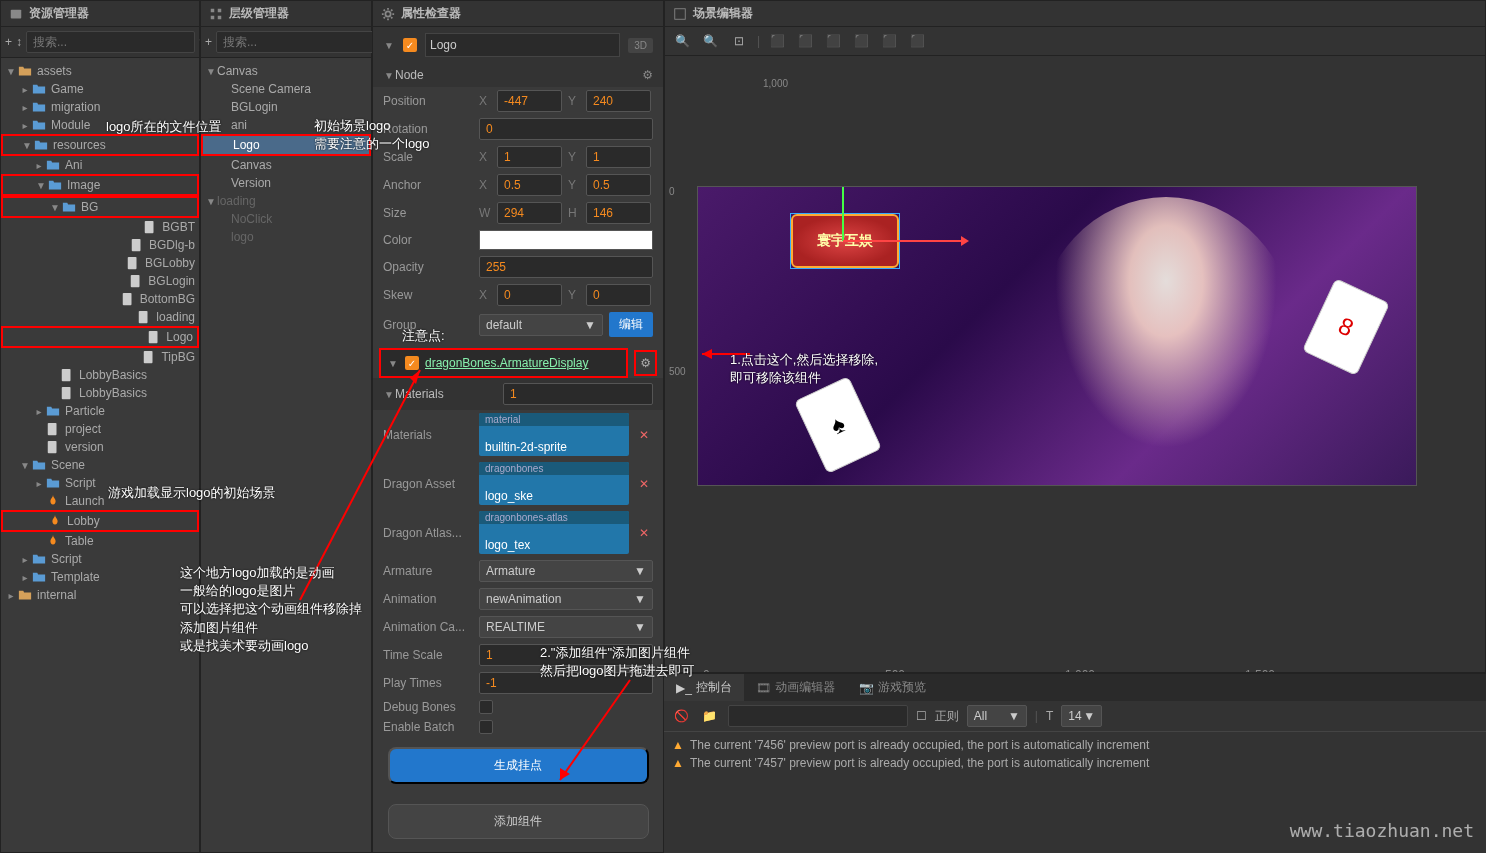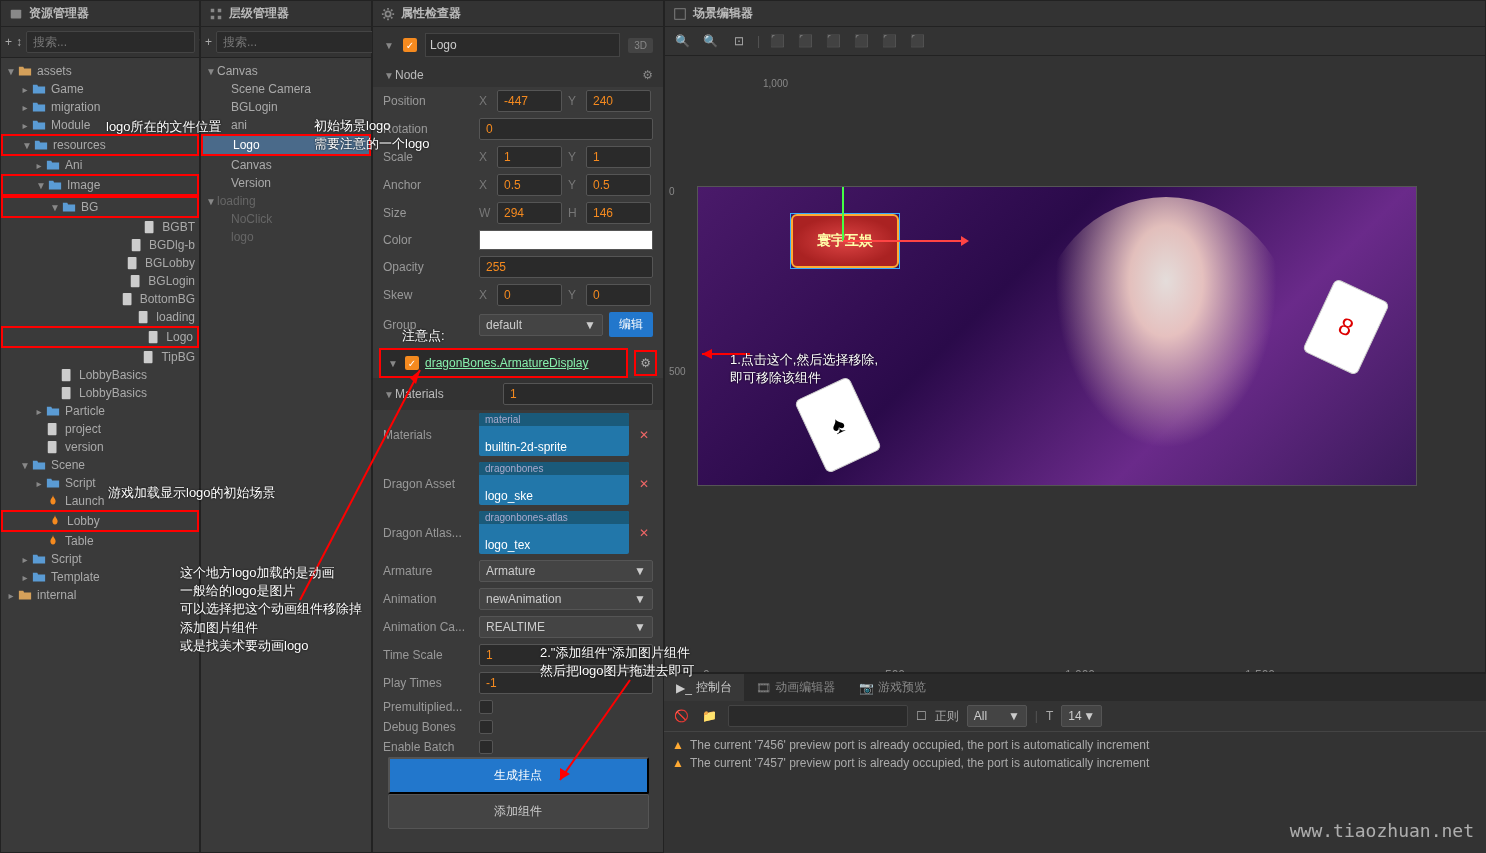--- a/index.html
+++ b/index.html
@@ -38,21 +38,21 @@
 .num-input { background: #2a2a2a; border: 1px solid #555; color: #f58a1f; padding: 3px 6px; width: 65px; border-radius: 2px; }
 .num-input-full { flex: 1; }
 .color-swatch { flex: 1; height: 20px; background: #fff; border: 1px solid #555; }
 .dropdown { flex: 1; background: #444; border: 1px solid #555; color: #ccc; padding: 3px 6px; display: flex; align-items: center; justify-content: space-between; border-radius: 2px; }
 .btn-blue { background: #2277cc; color: #fff; padding: 4px 10px; border: none; border-radius: 2px; cursor: pointer; }
 .asset-slot { flex: 1; display: flex; flex-direction: column; background: #2277aa; border-radius: 2px; overflow: hidden; }
 .asset-slot-header { background: #1a5a7a; color: #aac; padding: 1px 6px; font-size: 10px; }
 .asset-slot-body { color: #fff; padding: 2px 6px; margin-top: 12px; }
 .asset-remove { width: 18px; color: #e66; cursor: pointer; text-align: center; }
 .chk-empty { width: 14px; height: 14px; background: #2a2a2a; border: 1px solid #555; border-radius: 2px; }
-.btn-wide { width: 90%; margin: 0 auto; padding: 8px; text-align: center; border-radius: 2px; cursor: pointer; display: block; }
+.btn-wide { width: 90%; margin: 10px auto; padding: 8px; text-align: center; border-radius: 8px; cursor: pointer; display: block; }
 .btn-wide-blue { background: #2277cc; color: #fff; }
 .btn-wide-gray { background: #444; color: #ccc; border: 1px solid #555; }
 .component-header { background: #2a2a2a; padding: 6px 6px; display: flex; align-items: center; gap: 6px; }
 .component-header.highlighted { border: 2px solid #f00; }
 .comp-name { color: #86efac; text-decoration: underline; }
 
 
 .right-col { flex: 1; display: flex; flex-direction: column; }
 .scene-panel { flex: 1; position: relative; background: #333; }
 .scene-toolbar { padding: 4px 8px; background: #333; display: flex; gap: 8px; align-items: center; color: #777; border-bottom: 1px solid #222; }
@@ -520,24 +520,20 @@
     </div>
     <div class="insp-row">
       <span class="prop-label">Time Scale</span>
       <input class="num-input num-input-full" value="1" style="">
     </div>
     <div class="insp-row">
       <span class="prop-label">Play Times</span>
       <input class="num-input num-input-full" value="-1" style="">
     </div>
     <div class="insp-row">
-      <span class="prop-label">Premultiplied...</span>
-      <span class="chk-empty"></span>
-    </div>
-    <div class="insp-row">
       <span class="prop-label">Debug Bones</span>
       <span class="chk-empty"></span>
     </div>
     <div class="insp-row">
       <span class="prop-label">Enable Batch</span>
       <span class="chk-empty"></span>
     </div>
     <button class="btn-wide btn-wide-blue">生成挂点</button>
     <button class="btn-wide btn-wide-gray">添加组件</button>
   </div>

